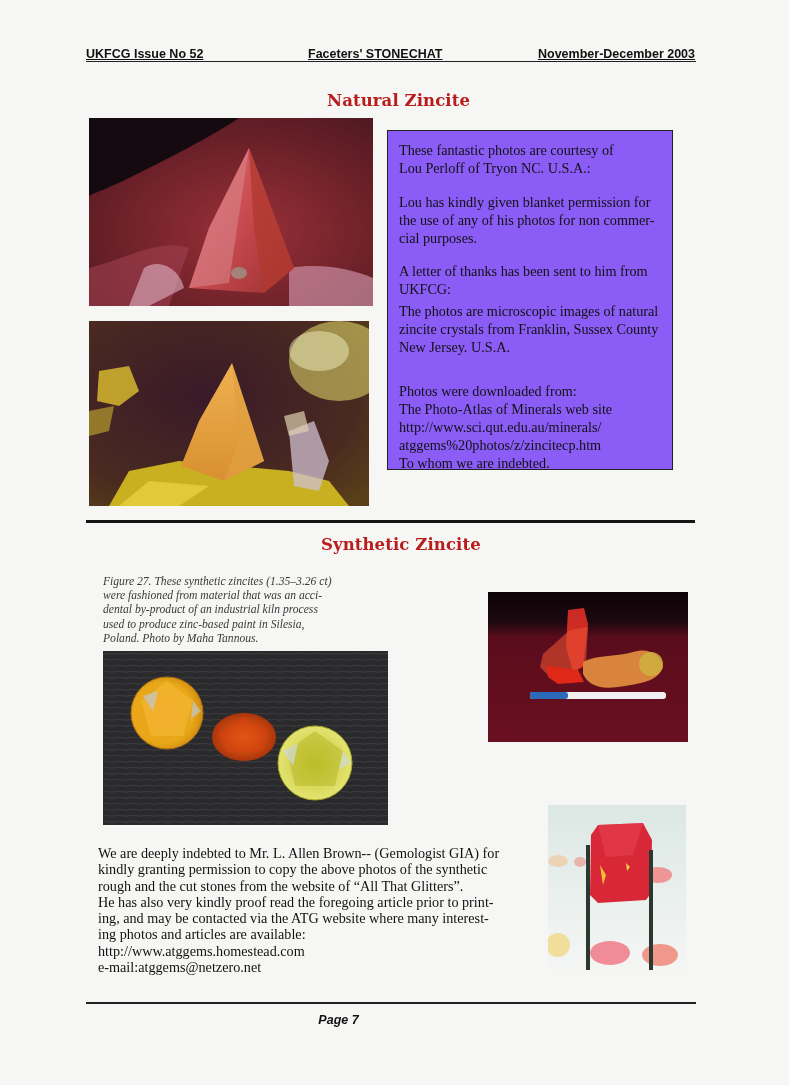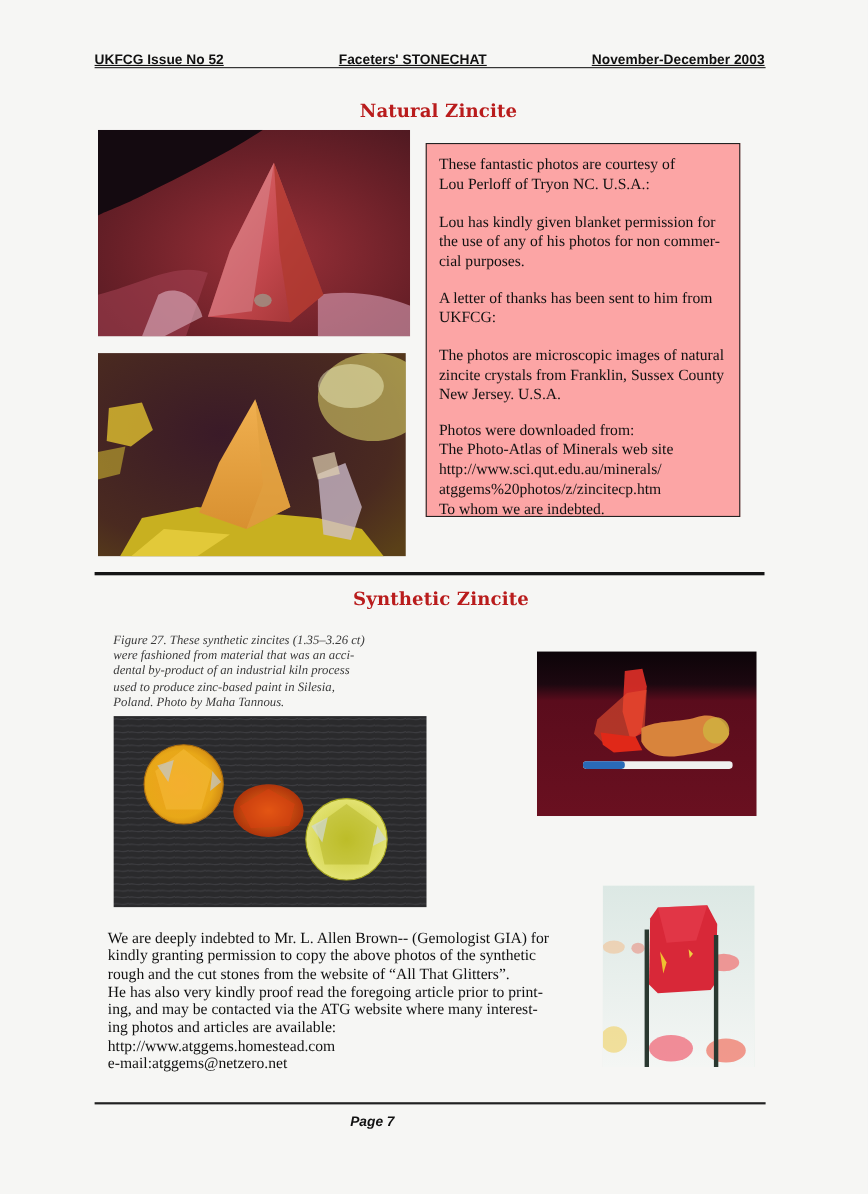--- a/index.html
+++ b/index.html
@@ -9,21 +9,21 @@
       font-family: "Liberation Serif", serif;
       color: #111;
     }
     .header-line { position: absolute; top: 47px; font-family: "Liberation Sans", sans-serif;
       font-weight: bold; font-size: 12.5px; text-decoration: underline; color: #111; }
     .header-rule { position: absolute; left: 86px; top: 61px; width: 610px; height: 1px; background: #222; }
     .section-title { position: absolute; font-family: "DejaVu Serif", serif; font-weight: bold;
       font-size: 16.5px; letter-spacing: 0.1px; color: #b91c1c; }
     .photo { position: absolute; overflow: hidden; }
     .textbox { position: absolute; left: 387px; top: 130px; width: 286px; height: 340px;
-      border: 1.5px solid #222; box-sizing: border-box; background: #fca5a5; }
+      border: 1.5px solid #222; box-sizing: border-box; background: #8b5cf6; }
     .textbox p { margin: 0; font-size: 14.2px; line-height: 18px; color: #111; }
     .tb-para { position: absolute; left: 11px; right: 2px; }
     .thick-rule { position: absolute; left: 86px; top: 520px; width: 609px; height: 3px; background: #151515; }
     .caption { position: absolute; left: 103px; top: 575px; width: 280px; font-style: italic;
       font-size: 11.6px; line-height: 14.2px; color: #3a3a3a; }
     .body-text { position: absolute; left: 98px; top: 845px; width: 440px; font-size: 14.2px;
       line-height: 16.3px; color: #111; }
     .body-text div { white-space: nowrap; }
     .footer-rule { position: absolute; left: 86px; top: 1002px; width: 610px; height: 1.5px; background: #222; }
     .page-num { position: absolute; left: 0; width: 677px; top: 1013px; text-align: center;
@@ -101,21 +101,21 @@
   </div>
   <div class="tb-para" style="top:62px;">
     <p>Lou has kindly given blanket  permission for</p>
     <p>the use of any of his photos for non commer-</p>
     <p>cial purposes.</p>
   </div>
   <div class="tb-para" style="top:131px;">
     <p>A letter of thanks  has been sent to him from</p>
     <p>UKFCG:</p>
   </div>
-  <div class="tb-para" style="top:183px;">
+  <div class="tb-para" style="top:171px;">
     <p>The photos are microscopic images of natural</p>
     <p>zincite crystals from Franklin, Sussex County</p>
     <p>New Jersey. U.S.A.</p>
   </div>
   <div class="tb-para" style="top:251px;">
     <p>Photos were downloaded from:</p>
     <p>The Photo-Atlas of Minerals web site</p>
     <p>http://www.sci.qut.edu.au/minerals/</p>
     <p>atggems%20photos/z/zincitecp.htm</p>
     <p>To whom we are indebted.</p>

